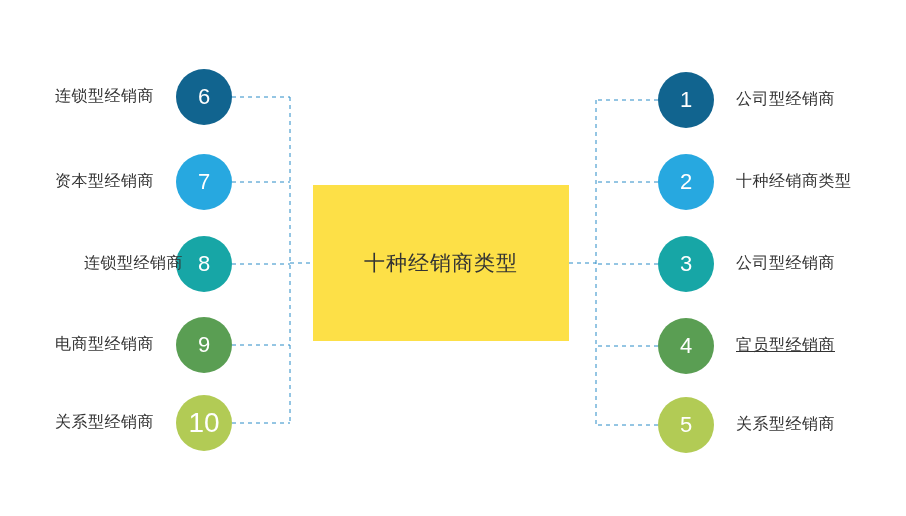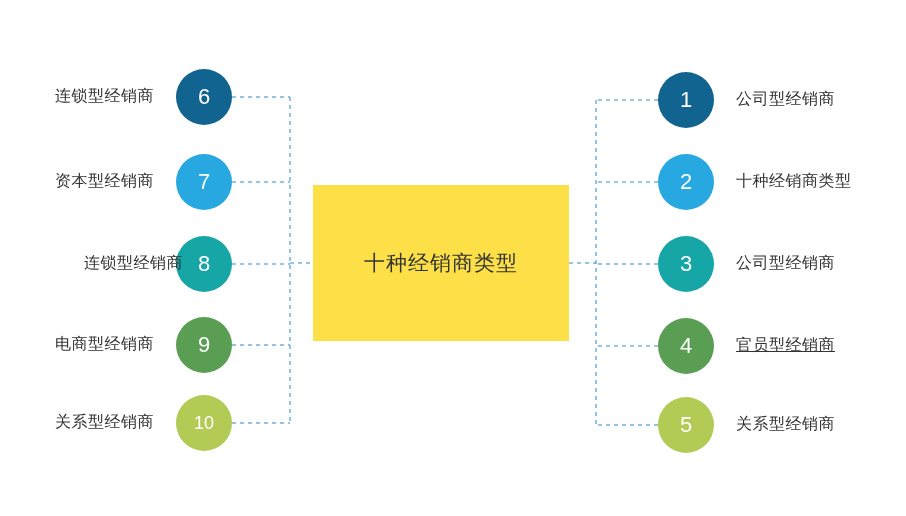--- a/index.html
+++ b/index.html
@@ -47,21 +47,21 @@
     height: 56px;
     border-radius: 50%;
     display: flex;
     align-items: center;
     justify-content: center;
     color: #ffffff;
     font-size: 22px;
     font-weight: 400;
   }
   .node.ten {
-    font-size: 18px;
+    font-size: 28px;
   }
   .label {
     position: absolute;
     font-size: 16px;
     color: #333333;
     white-space: nowrap;
     letter-spacing: 0.5px;
   }
   .label.left {
     text-align: right;

